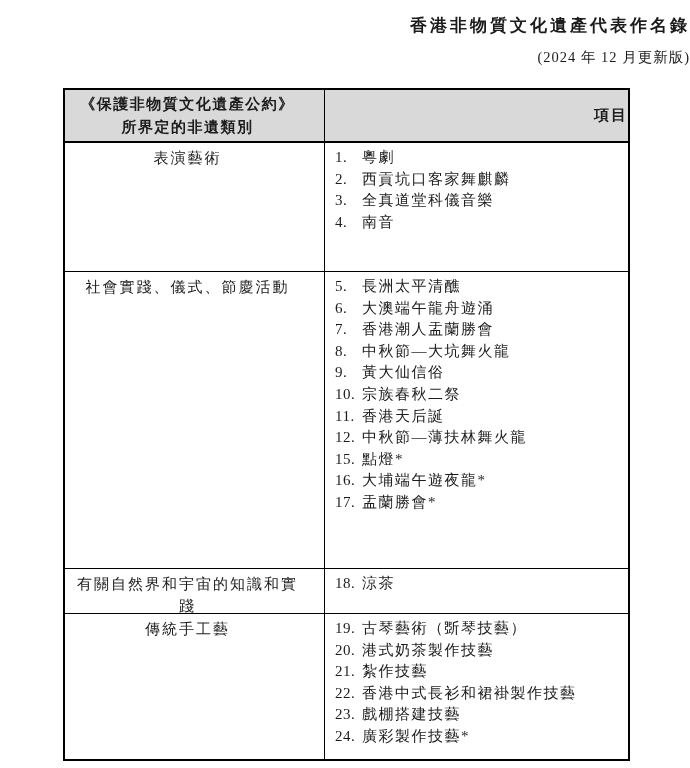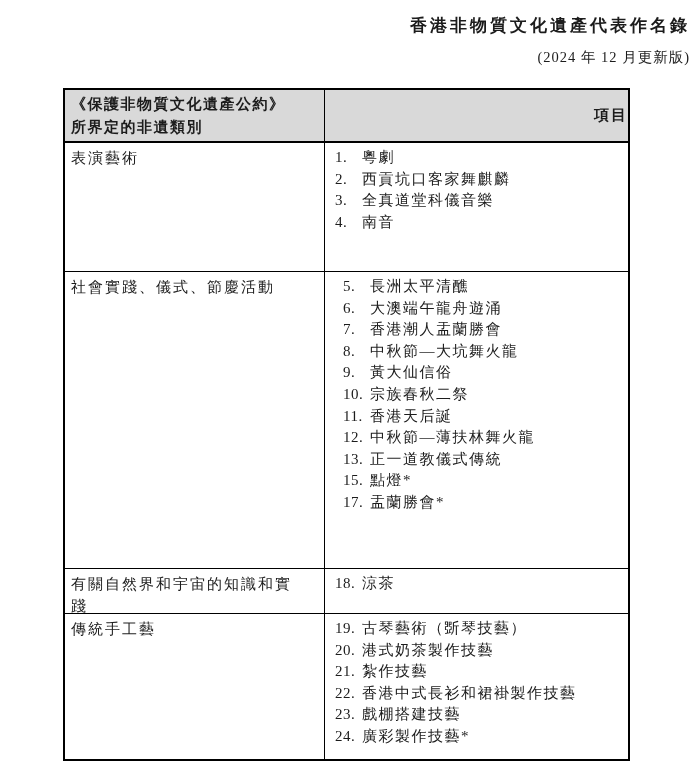--- a/index.html
+++ b/index.html
@@ -21,27 +21,27 @@
   }
 
   .ich-table {
     margin:21px 0 0 63px; width:567px;
     border:2px solid #000;
   }
   .t-row { display:flex; width:100%; border-bottom:1px solid #000; }
   .t-row:last-child { border-bottom:none; }
   .rh { height:53px; border-bottom:2px solid #000; background:#d9d9d9; }
   .r0 { height:129px; }
-  .r1 { height:297px;gap:8px; }
+  .r1 { height:297px; }
   .r2 { height:45px; }
   .r3 { height:145px; }
 
   .cell-l {
     width:260px; flex:0 0 260px; border-right:1px solid #000;
-    padding:5px 20px 0 6px;
+    text-align:center; padding:5px 20px 0 6px;
     font-size:15px; letter-spacing:2px; line-height:21.6px;
   }
   .cell-r { flex:1; padding:4px 8px 0 10px; }
 
   .hdr-l {
     font-weight:bold; padding-top:3px; line-height:23px; letter-spacing:1.5px;
   }
   .hdr-r {
     display:flex; align-items:center; justify-content:flex-end;
     font-weight:bold; font-size:15px; letter-spacing:2px; padding:0;
@@ -127,26 +127,26 @@
           </div>
         <div class="item">
             <span class="num">11.</span>
             <span class="txt">香港天后誕</span>
           </div>
         <div class="item">
             <span class="num">12.</span>
             <span class="txt">中秋節—薄扶林舞火龍</span>
           </div>
         <div class="item">
-            <span class="num">13.</span>
-            <span class="txt">正一道教儀式傳統</span>
+            <span class="num">15.</span>
+            <span class="txt">點燈*</span>
           </div>
         <div class="item">
-            <span class="num">15.</span>
-            <span class="txt">點燈*</span>
+            <span class="num">16.</span>
+            <span class="txt">大埔端午遊夜龍*</span>
           </div>
         <div class="item">
             <span class="num">17.</span>
             <span class="txt">盂蘭勝會*</span>
           </div>
       </div>
     </div>
 
     <div class="t-row r2">
       <div class="cell-l">有關自然界和宇宙的知識和實踐</div>

